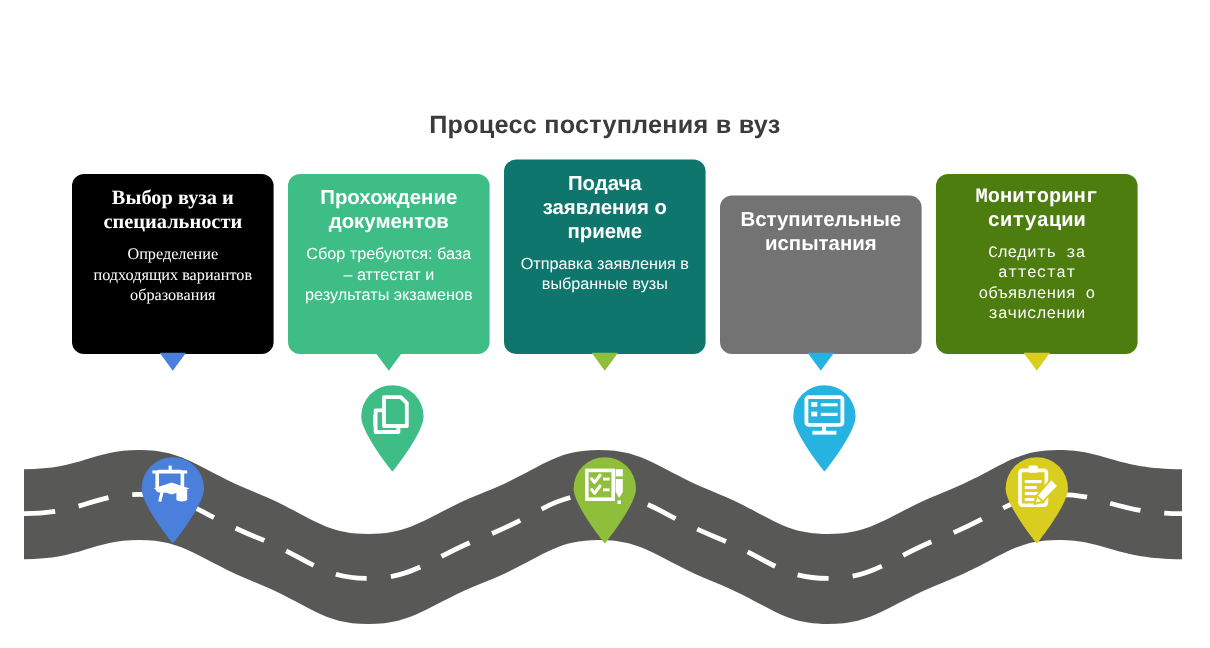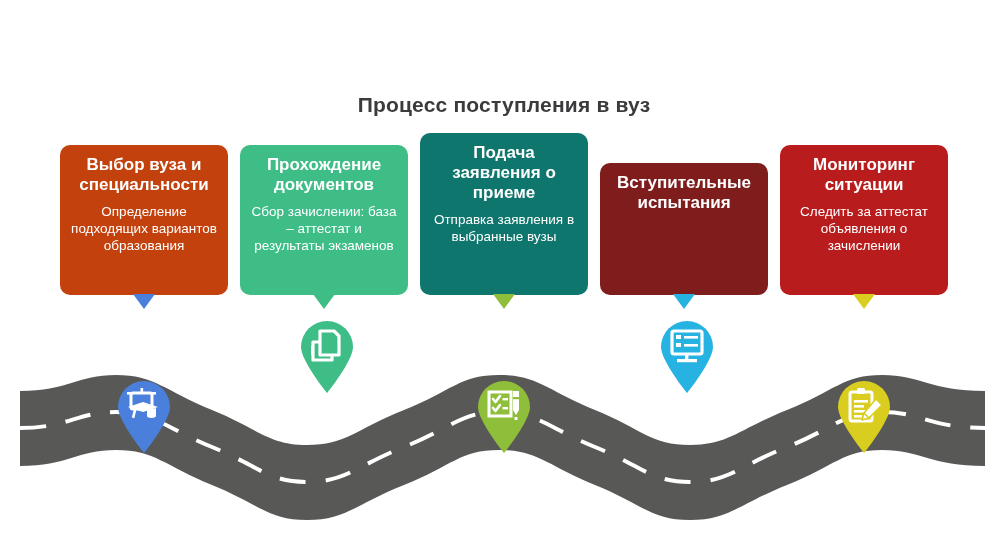--- a/index.html
+++ b/index.html
@@ -118,44 +118,44 @@
              C 259,466 268,482 307,482
              C 346,482 356,466 404,447
              C 452,428 460,412 499,412
              C 538,412 548,428 595,447
              C 642,466 651,482 690,482
              C 729,482 739,466 787,447
              C 835,428 843,412 882,412
              C 921,412 930,428 985,428" fill="none" stroke="#ffffff" stroke-width="4" stroke-dasharray="26 20" stroke-linecap="butt"></path>
   </svg>
 
-  <div class="card" style="left:60px; top:145px; height:150px; background:#c2410c;">
+  <div class="card" style="left:60px; top:145px; height:150px; background:#000000;font-family:Liberation Serif, serif;">
     <div class="card-title">Выбор вуза и специальности</div>
     <div class="card-desc">Определение подходящих вариантов образования</div>
     <div class="card-tail" style="border-top-color:#4a80db;"></div>
   </div>
 
   <div class="card" style="left:240px; top:145px; height:150px; background:#3ebd87;">
     <div class="card-title">Прохождение документов</div>
-    <div class="card-desc">Сбор зачислении: база – аттестат и результаты экзаменов</div>
+    <div class="card-desc">Сбор требуются: база – аттестат и результаты экзаменов</div>
     <div class="card-tail" style="border-top-color:#3ebd87;"></div>
   </div>
 
   <div class="card" style="left:420px; top:133px; height:162px; background:#0f766e;">
     <div class="card-title">Подача заявления о приеме</div>
     <div class="card-desc">Отправка заявления в выбранные вузы</div>
     <div class="card-tail" style="border-top-color:#8fbe3a;"></div>
   </div>
 
-  <div class="card" style="left:600px; top:163px; height:132px; background:#7f1d1d;">
+  <div class="card" style="left:600px; top:163px; height:132px; background:#737373;">
     <div class="card-title">Вступительные испытания</div>
     <div class="card-tail" style="border-top-color:#27b3e2;"></div>
   </div>
 
-  <div class="card" style="left:780px; top:145px; height:150px; background:#b91c1c;">
+  <div class="card" style="left:780px; top:145px; height:150px; background:#4d7c0f;font-family:Liberation Mono, monospace;">
     <div class="card-title">Мониторинг ситуации</div>
     <div class="card-desc">Следить за аттестат объявления о зачислении</div>
     <div class="card-tail" style="border-top-color:#d9ce1f;"></div>
   </div>
 
   <div class="pin" style="left:114px; top:377px;">
     <svg viewBox="0 0 60 76" width="60" height="76">
       <path d="M30,76 C30,76 4,44 4,30 A26,26 0 1 1 56,30 C56,44 30,76 30,76 Z" fill="#4a80db"></path>
       <g fill="#ffffff">
         <rect x="17" y="16" width="21" height="16" rx="2" fill="none" stroke="#ffffff" stroke-width="3"></rect>

